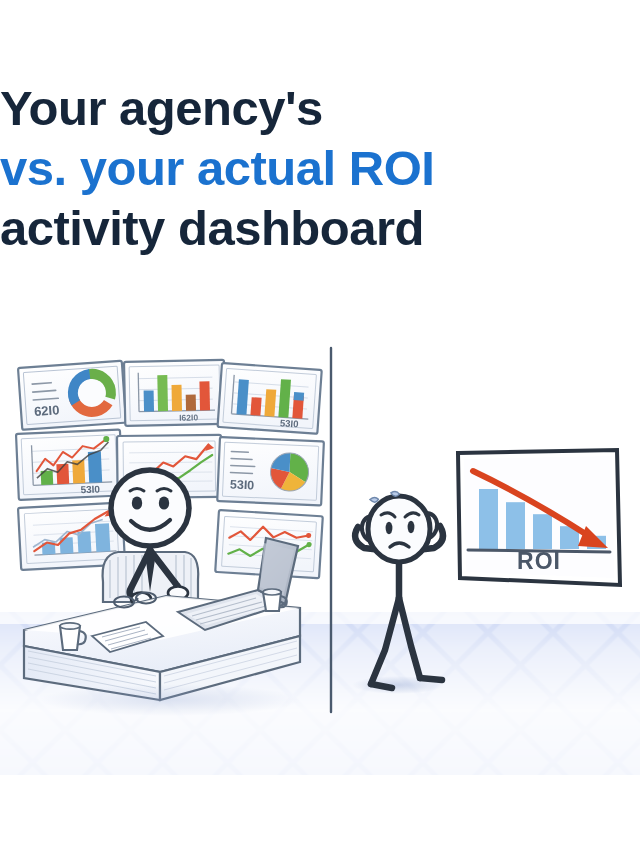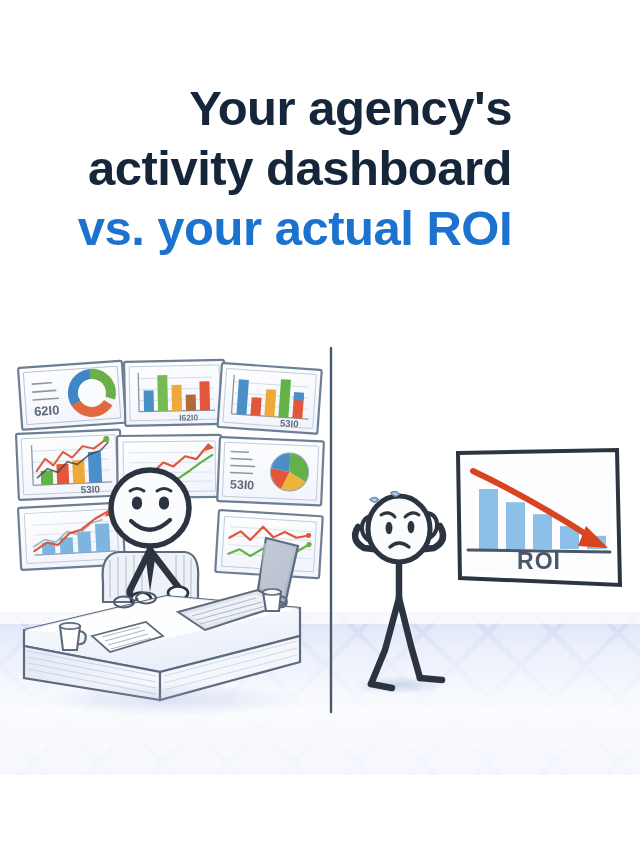--- a/index.html
+++ b/index.html
@@ -2,39 +2,39 @@
 <html><head>
 <meta charset="utf-8">
 <title>Agency activity dashboard vs ROI</title>
 <style>
   html,body{margin:0;padding:0;background:#fff;}
   body{width:640px;height:853px;overflow:hidden;
        font-family:"Liberation Sans","DejaVu Sans",sans-serif;}
   #canvas{position:relative;width:640px;height:853px;background:#ffffff;overflow:hidden;}
 
   
-  #headline{position:absolute;left:0;top:78px;width:512px;text-align:right;}
+  #headline{position:absolute;left:0;top:78px;width:512px;text-align:left;}
   .hl{display:block;font-weight:700;font-size:49px;line-height:60px;
       letter-spacing:-0.5px;white-space:nowrap;}
   .hl.dark{color:#16263a;}
   .hl.accent{color:#1b72cf;}
 
   
   #illo{position:absolute;left:0;top:340px;width:640px;height:450px;}
   #illo svg{display:block;}
 </style>
 </head>
 <body>
 
 <div id="canvas">
 
   <div id="headline">
     <span class="hl dark">Your agency's</span>
+    <span class="hl accent">vs. your actual ROI</span>
     <span class="hl dark">activity dashboard</span>
-    <span class="hl accent">vs. your actual ROI</span>
   </div>
 
   <div id="illo">
   <svg width="640" height="450" viewBox="0 0 640 450" xmlns="http://www.w3.org/2000/svg">
     <defs>
 
       <pattern id="tiles" width="46" height="46" patternUnits="userSpaceOnUse" patternTransform="rotate(45) scale(1)">
         <rect width="46" height="46" fill="#ccd7f4"></rect>
         <rect width="41" height="41" x="2.5" y="2.5" fill="#dbe3f8"></rect>
       </pattern>

